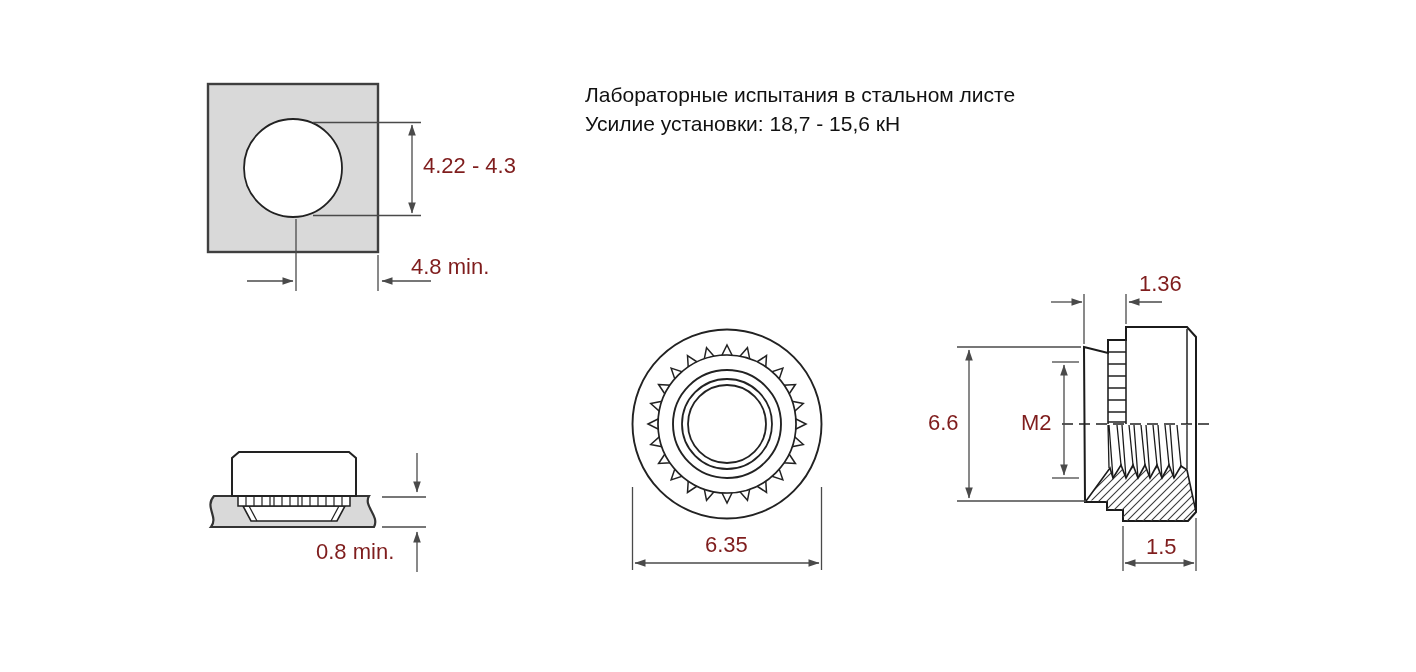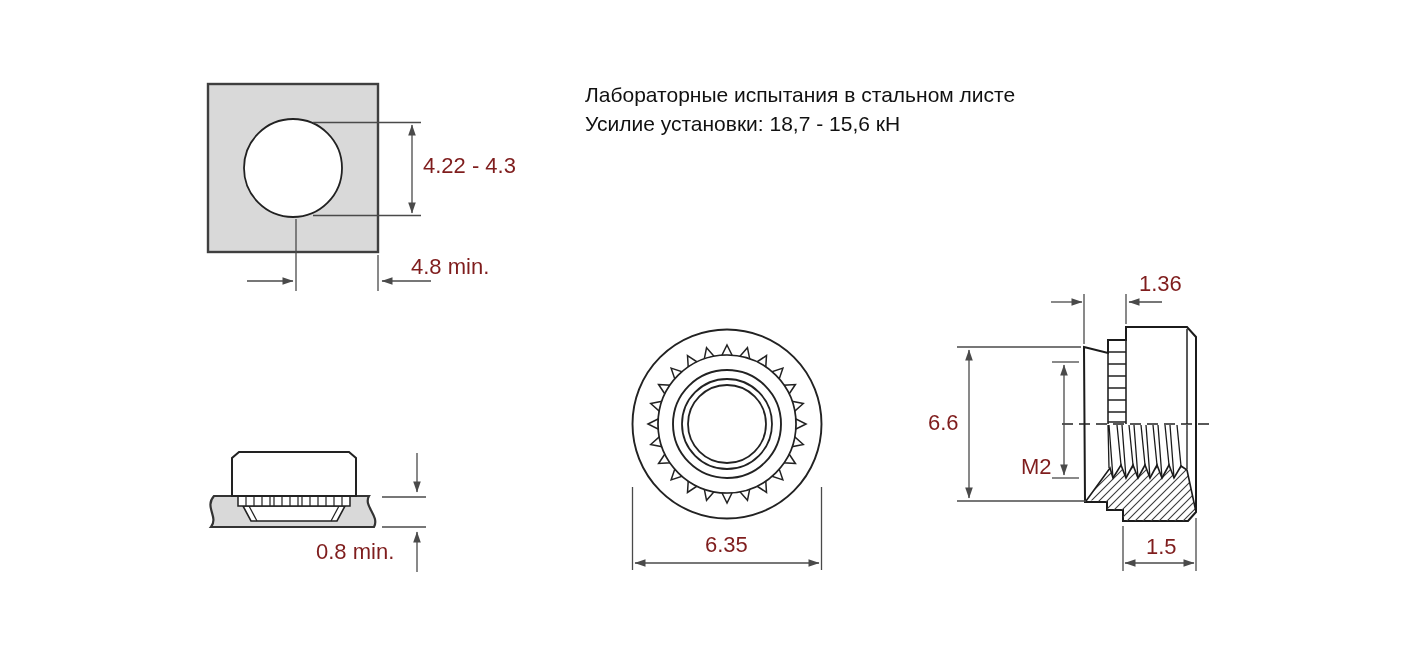--- a/index.html
+++ b/index.html
@@ -177,16 +177,16 @@
     <div>Лабораторные испытания в стальном листе</div>
     <div>Усилие установки: 18,7 - 15,6 кН</div>
   </div>
 
   <div class="lbl" style="left:423px;top:155px;">4.22 - 4.3</div>
   <div class="lbl" style="left:394px;top:256px;margin-left:17px;">4.8 min.</div>
   <div class="lbl" style="left:316px;top:541px;">0.8 min.</div>
   <div class="lbl" style="left:705px;top:534px;">6.35</div>
   <div class="lbl" style="left:1139px;top:273px;">1.36</div>
   <div class="lbl" style="left:928px;top:412px;">6.6</div>
-  <div class="lbl" style="left:1021px;top:412px;margin-top:44px;">M2</div>
+  <div class="lbl" style="left:1021px;top:412px;">M2</div>
   <div class="lbl" style="left:1146px;top:536px;">1.5</div>
 
 </div>
 
 </body></html>

